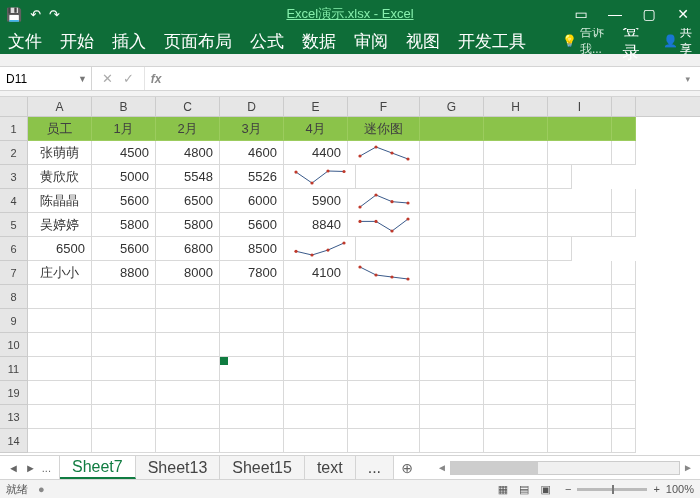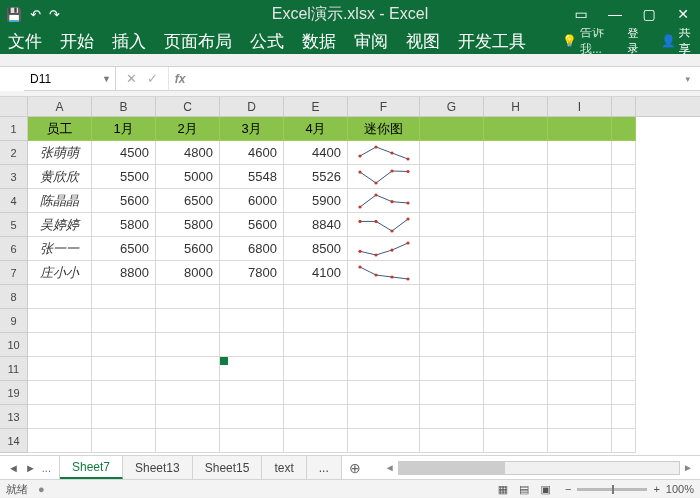--- a/index.html
+++ b/index.html
@@ -1,67 +1,67 @@
 <!DOCTYPE html>
 <html><head>
 <meta charset="utf-8">
 <style>
 * { box-sizing: border-box; margin: 0; padding: 0; font-family: "Microsoft YaHei", sans-serif; }
 body { width: 700px; height: 500px; overflow: hidden; background: #fff; font-size: 12px; color: #333; position: relative; }
 
 .titlebar { height: 28px; background: #0e6d38; display: flex; align-items: center; justify-content: center; position: relative; }
-.titlebar .title { color: #e5e5e5; font-size: 16px; }
+.titlebar .title { color: #86efac; font-size: 13px; text-decoration: underline; }
 .titlebar .win-controls { position: absolute; right: 0; top: 0; display: flex; }
 .titlebar .win-controls div { width: 34px; height: 28px; display: flex; align-items: center; justify-content: center; color: #fff; font-size: 14px; }
 .titlebar .qat { position: absolute; left: 6px; top: 0; display: flex; gap: 8px; align-items: center; height: 28px; }
 .titlebar .qat span { color: #fff; font-size: 13px; }
 
 .ribbon-tabs { height: 26px; background: #0e6d38; display: flex; align-items: center; padding: 0 8px; gap: 18px; }
 .ribbon-tabs .tab { color: #fff; font-size: 17px; cursor: pointer; white-space: nowrap; }
 .ribbon-tabs .spacer { flex: 1; }
 .ribbon-tabs .tell { color: #d0e8d8; font-size: 12px; display: flex; align-items: center; gap: 3px; }
-.ribbon-tabs .login { color: #fff; font-size: 11px; }
+.ribbon-tabs .login { color: #fff; font-size: 17px; }
 .ribbon-tabs .share { color: #fff; font-size: 12px; display: flex; align-items: center; gap: 2px; }
 
 .ribbon-body { height: 13px; background: #f1f1f1; border-bottom: 1px solid #d4d4d4; }
 
-.namebox-row { height: 24px; background: #fff; border-bottom: 1px solid #d4d4d4; display: flex; align-items: stretch; margin-left: 24px; }
+.namebox-row { height: 24px; background: #fff; border-bottom: 1px solid #d4d4d4; display: flex; align-items: stretch; }
 .namebox { width: 92px; border-right: 1px solid #d4d4d4; display: flex; align-items: center; padding: 0 6px; position: relative; }
 .namebox input { border: none; outline: none; width: 60px; font-size: 12px; background: transparent; }
 .namebox .dd { position: absolute; right: 4px; color: #777; font-size: 9px; }
 .fx-controls { display: flex; align-items: center; gap: 10px; padding: 0 10px; color: #aaa; font-size: 13px; border-right: 1px solid #e4e4e4; }
 .fx-label { font-style: italic; font-weight: bold; color: #888; padding: 0 6px; display: flex; align-items: center; }
 .formula-bar { flex: 1; display: flex; align-items: center; padding: 0 4px; }
 .formula-bar .expand { color: #888; padding: 0 6px; font-size: 9px; }
 .spacer-v { height: 6px; background: #f3f3f3; border-bottom: 1px solid #d4d4d4; }
 
 .grid-wrap { position: relative; height: 358px; overflow: hidden; background: #fff; }
 .col-headers { display: flex; height: 20px; background: #e6e6e6; border-bottom: 1px solid #ccc; font-size: 12px; color: #444; }
 .corner { width: 28px; border-right: 1px solid #ccc; background: #e6e6e6; }
 .ch { border-right: 1px solid #ccc; display: flex; align-items: center; justify-content: center; }
 .rows { }
 .row { display: flex; height: 24px; }
 .rh { width: 28px; background: #e6e6e6; border-right: 1px solid #ccc; border-bottom: 1px solid #ccc; display: flex; align-items: center; justify-content: center; font-size: 11px; color: #444; }
 .cell { border-right: 1px solid #d9d9d9; border-bottom: 1px solid #d9d9d9; display: flex; align-items: center; padding: 0 6px; font-size: 13px; overflow: hidden; }
-.hdr-row .cell { background: #8bc34a; color: #000000; justify-content: center; border-right-color:#9ccc5e; border-bottom-color:#9ccc5e;}
+.hdr-row .cell { background: #8bc34a; color: #404040; justify-content: center; border-right-color:#9ccc5e; border-bottom-color:#9ccc5e;}
 .num { justify-content: flex-end; }
-.name { justify-content: center; font-style: italic; }
+.name { justify-content: center; }
 .spark { justify-content: center; }
 .spark svg { width: 56px; height: 18px; }
 .spark svg polyline { fill: none; stroke: #3a5a8a; stroke-width: 1; }
 .spark svg circle { fill: #c0392b; r: 1.6; }
 
 .cursor-active { position: relative; }
 .cursor-active::after{ content:""; position:absolute; inset:-1px; border:2px solid #107c41; pointer-events:none;}
 .cursor-sel::after{ content:""; position:absolute; right:-3px; bottom:-3px; width:5px; height:5px; background:#107c41;}
 
 .sheet-tabs { height: 24px; background: #fff; border-top: 1px solid #d4d4d4; display: flex; align-items: stretch; }
 .sheet-nav { display: flex; align-items: center; gap: 6px; padding: 0 8px; color: #666; font-size: 11px; border-right:1px solid #d4d4d4;}
 .sheet-nav span{cursor:pointer;}
-.sheettab { padding: 0 12px; display: flex; align-items: center; border-right: 1px solid #d4d4d4; background: #f4f4f4; cursor:pointer; font-size:12px; color:#444;}
+.sheettab { padding: 0 12px; display: flex; align-items: center; border-right: 1px solid #d4d4d4; background: #f4f4f4; cursor:pointer; font-size:16px; color:#444;}
 .sheettab.active { background: #fff; border-bottom: 2px solid #107c41; color:#107c41; font-weight:500;}
 .sheet-add { width: 26px; display: flex; align-items: center; justify-content: center; color: #666; font-size: 14px; cursor:pointer;}
 .hscroll { flex: 1; display: flex; align-items: center; padding: 0 4px 0 14px; }
 .hscroll .track { flex: 1; height: 14px; border: 1px solid #ccc; background:#f0f0f0; position:relative; }
 .hscroll .track .thumb{ position:absolute; left:0; top:0; bottom:0; width:38%; background:#cdcdcd;}
 .hscroll .arrow { width: 16px; text-align:center; color:#888; font-size:10px;}
 
 .statusbar { height: 19px; background: #f3f3f3; border-top: 1px solid #d4d4d4; display: flex; align-items: center; font-size: 11px; color: #555; padding: 0 6px; gap: 10px; }
 .statusbar .sp { flex: 1; }
 .statusbar .views span { padding: 0 4px; cursor:pointer; }
@@ -175,21 +175,20 @@
           </svg>
         </div>
         <div class="cell colG"></div>
         <div class="cell colH"></div>
         <div class="cell colI"></div>
         <div class="cell colJ"></div>
       </div>
       <div class="row">
         <div class="rh">3</div>
         <div class="cell colA name">黄欣欣</div>
-        <div class="cell colB num">5500</div>
         <div class="cell colC num">5000</div>
         <div class="cell colD num">5548</div>
         <div class="cell colE num">5526</div>
         <div class="cell colF spark">
           <svg viewBox="0 0 56 18">
             <polyline points="4,4.051094890510949 20,15 36,3 52,3.4817518248175183"></polyline>
             <circle cx="4" cy="4.051094890510949"></circle>
             <circle cx="20" cy="15"></circle>
             <circle cx="36" cy="3"></circle>
             <circle cx="52" cy="3.4817518248175183"></circle>
@@ -237,21 +236,20 @@
             <circle cx="52" cy="3"></circle>
           </svg>
         </div>
         <div class="cell colG"></div>
         <div class="cell colH"></div>
         <div class="cell colI"></div>
         <div class="cell colJ"></div>
       </div>
       <div class="row">
         <div class="rh">6</div>
-        <div class="cell colA name">张一一</div>
         <div class="cell colB num">6500</div>
         <div class="cell colC num">5600</div>
         <div class="cell colD num">6800</div>
         <div class="cell colE num">8500</div>
         <div class="cell colF spark">
           <svg viewBox="0 0 56 18">
             <polyline points="4,11.275862068965516 20,15 36,10.03448275862069 52,3"></polyline>
             <circle cx="4" cy="11.275862068965516"></circle>
             <circle cx="20" cy="15"></circle>
             <circle cx="36" cy="10.03448275862069"></circle>

